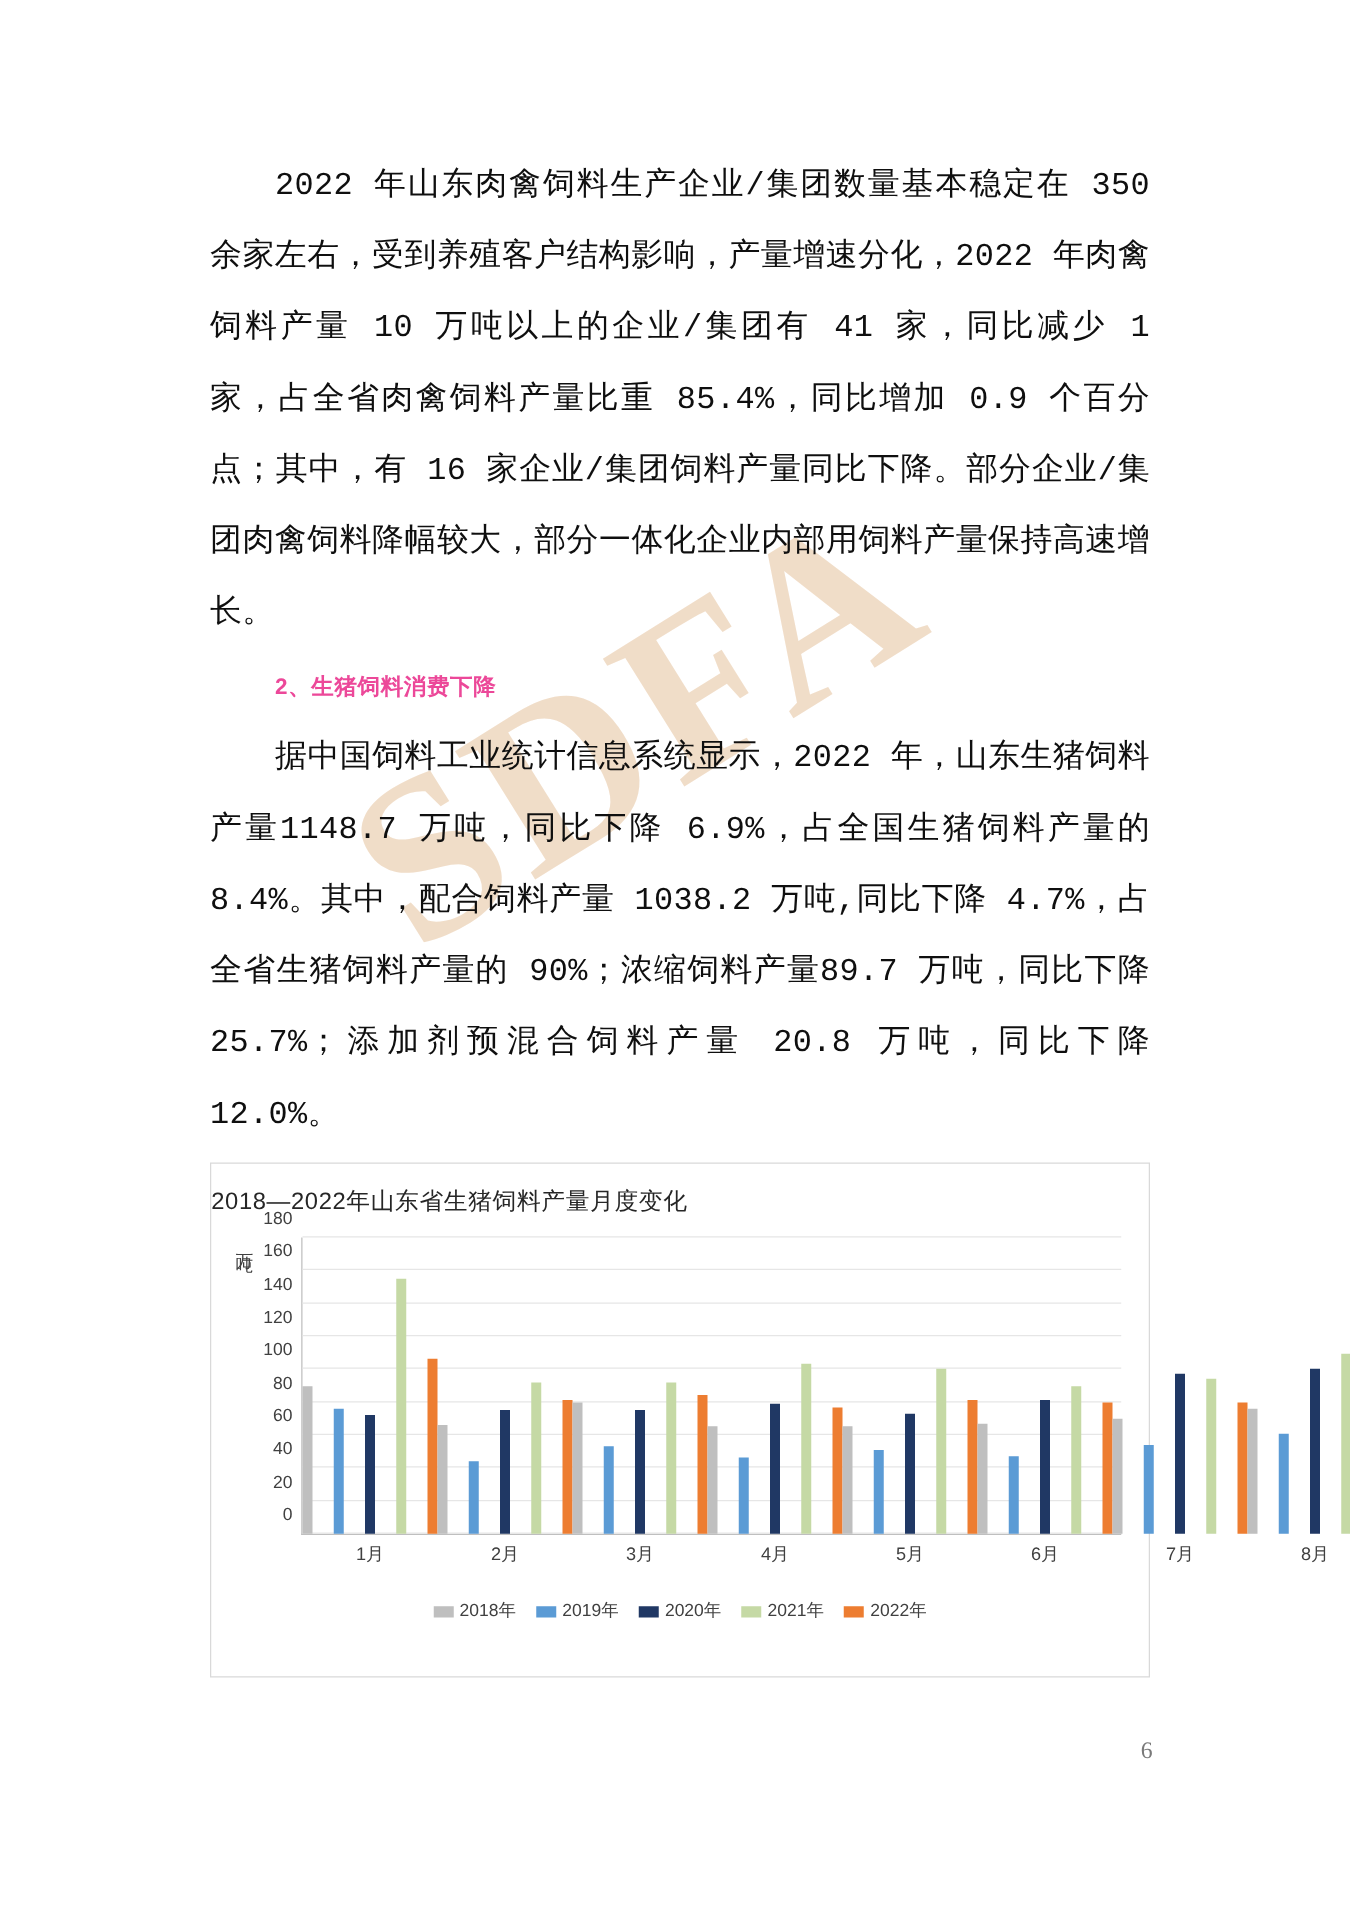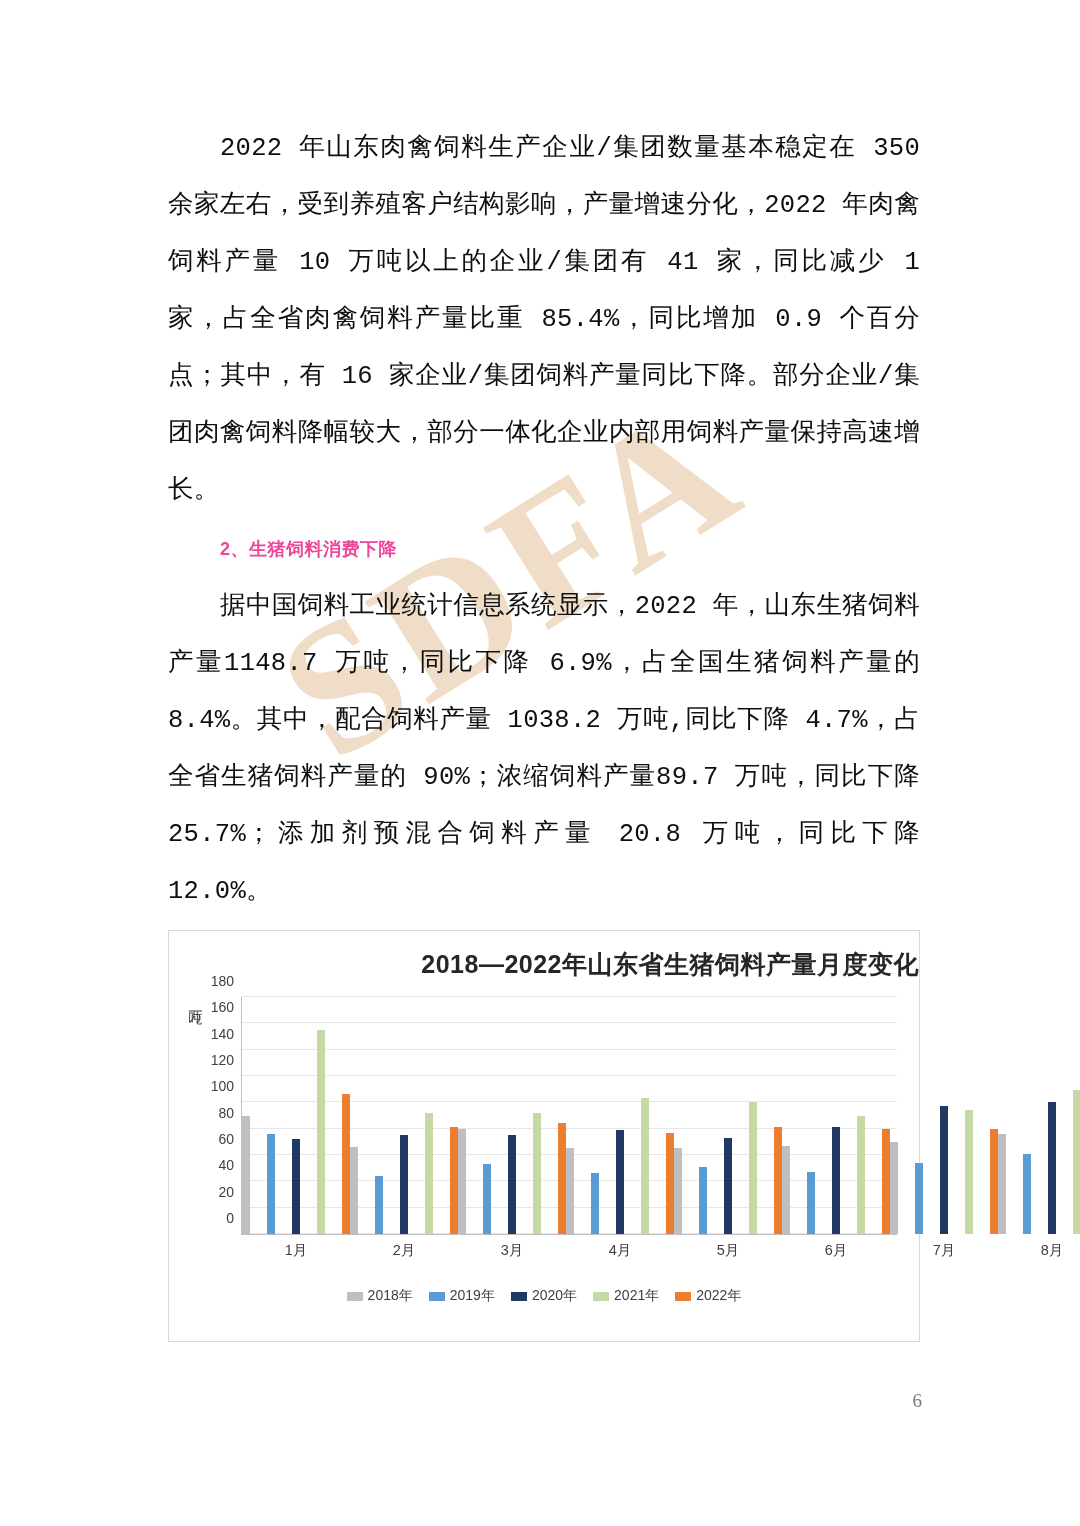--- a/index.html
+++ b/index.html
@@ -67,24 +67,24 @@
     position: absolute;
     left: 168px;
     top: 930px;
     width: 752px;
     height: 412px;
     border: 1px solid #d9d9d9;
     background: #ffffff;
     box-sizing: border-box;
   }
   .chart-title {
-    text-align: right;
-    font-family: "Liberation Sans", sans-serif;
-    font-weight: bold;
-    font-size: 25px;
+    text-align: left;
+    font-family: "Liberation Sans", sans-serif;
+    font-weight: normal;
+    font-size: 19px;
     color: #262626;
     margin-top: 17px;
     letter-spacing: 0.5px;
   }
   .plot-wrap {
     position: relative;
     margin: 10px 18px 0 16px;
     height: 280px;
   }
   .yaxis-title {

